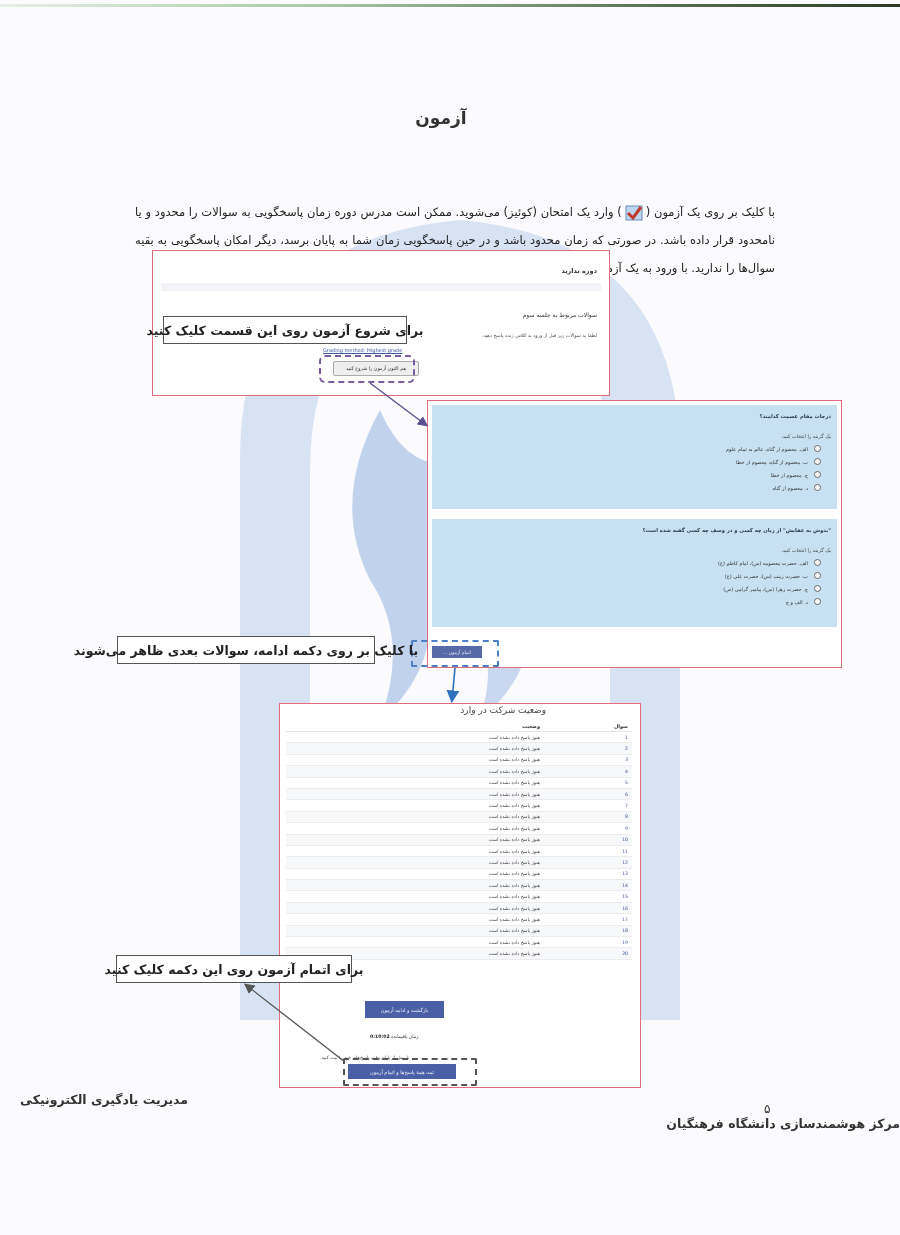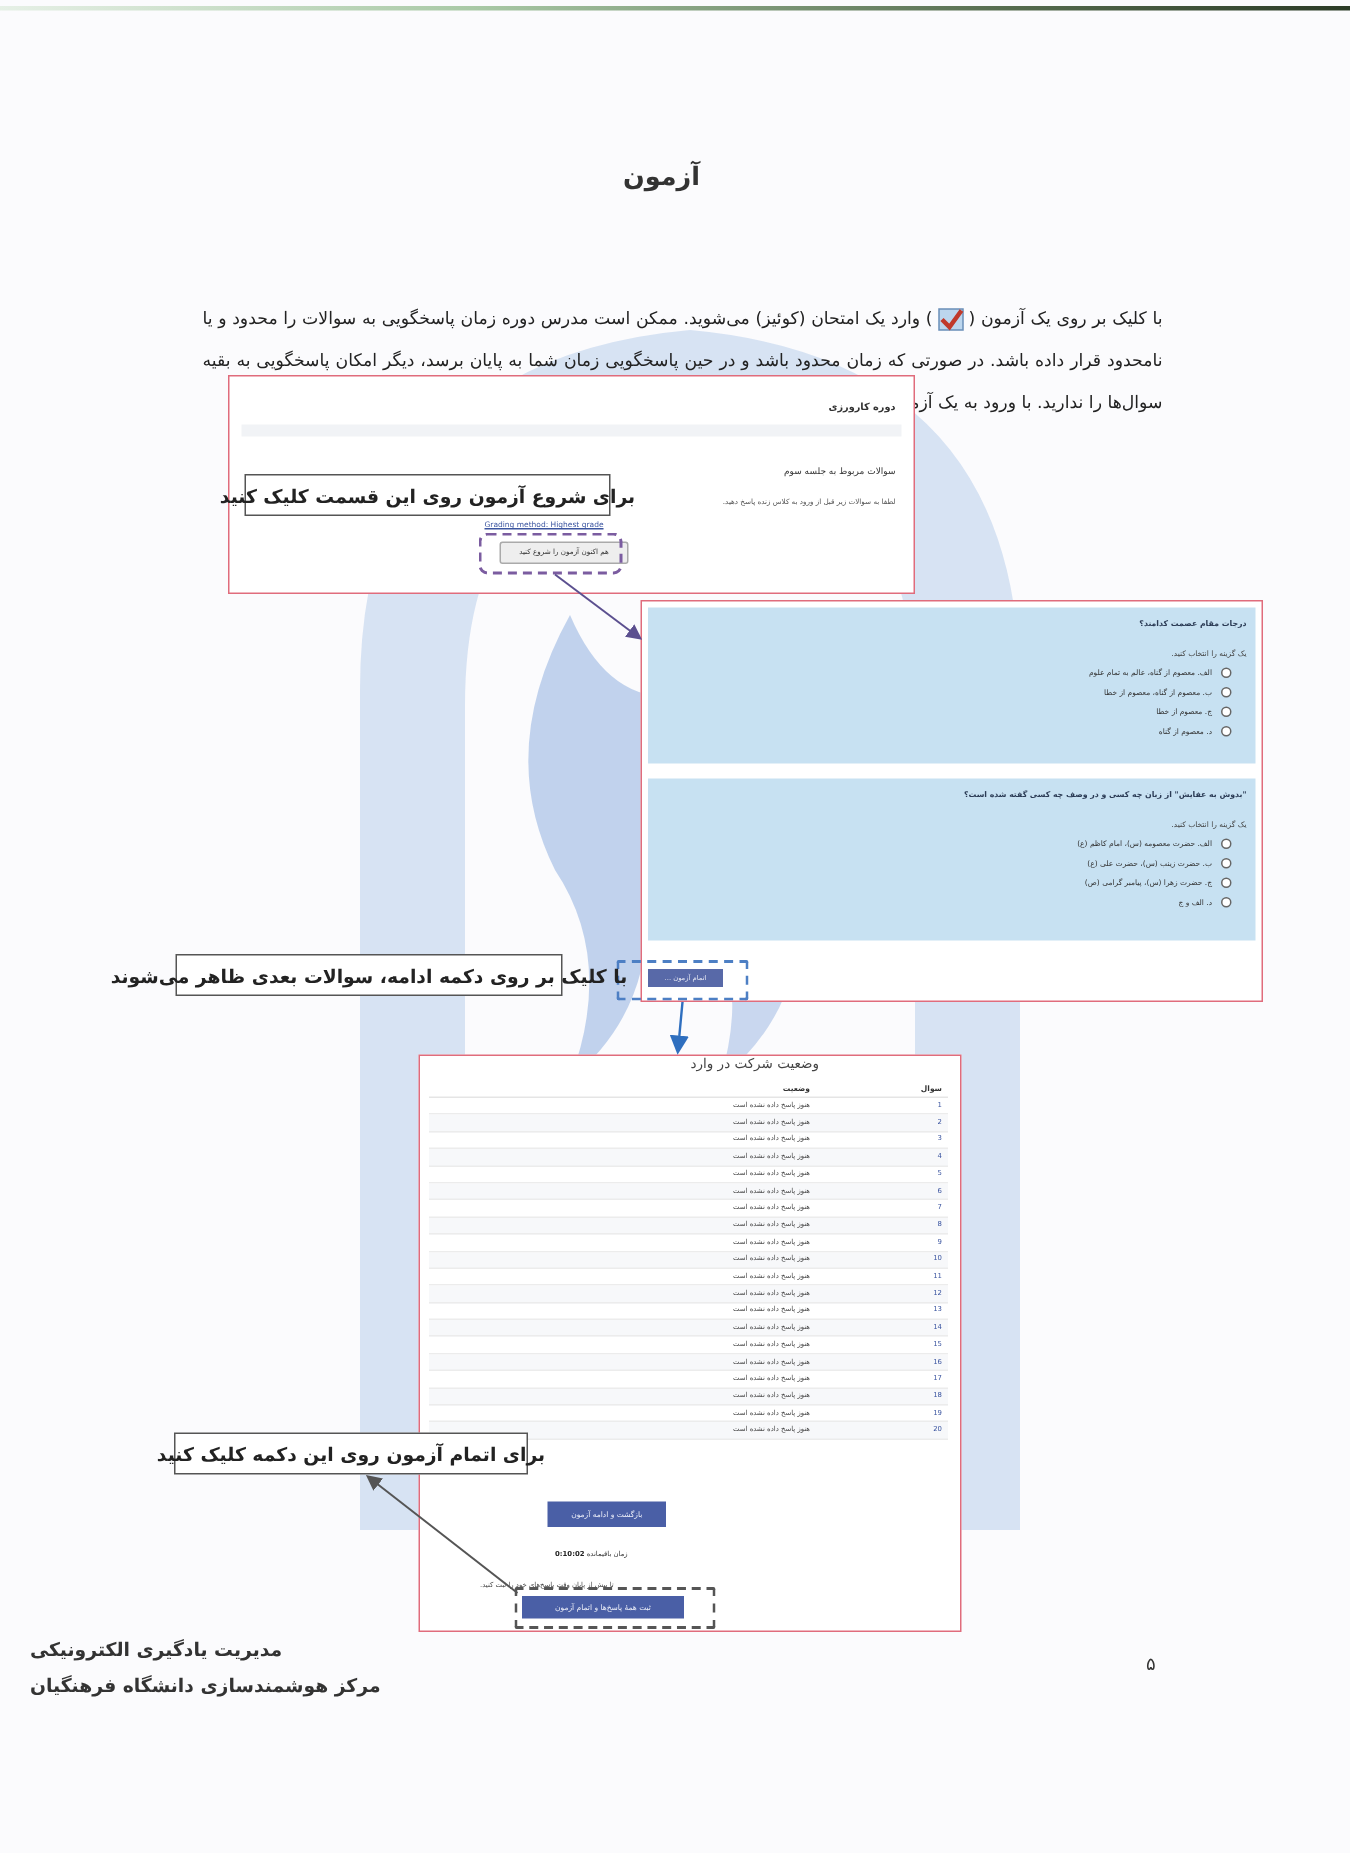--- a/index.html
+++ b/index.html
@@ -40,21 +40,21 @@
   .c-num { width: 92px; padding-right: 4px; }
   .c-stat { flex: 1; }
   .trow .c-num { color: #3b55a0; }
   .btn-blue { position: absolute; background: #4a5fa6; color: #eef0fa; font-size: 5px; display: flex; align-items: center; justify-content: center; }
   .f3 .back { left: 85px; top: 297px; width: 79px; height: 17px; }
   .f3 .remain { position: absolute; left: 90px; top: 330px; font-size: 4.6px; color: #333; }
   .f3 .remain b { color: #222; }
   .f3 .note { position: absolute; left: 40px; top: 351px; font-size: 4.6px; color: #444; }
   .f3 .submit { left: 68px; top: 360px; width: 108px; height: 15px; }
   .footer1 { position: absolute; top: 1092px; left: 0; width: 900px; text-align: left; font-weight: bold; font-size: 12.5px; color: #333; direction: rtl; padding-left: 20px; }
-  .footer2 { position: absolute; top: 1116px; left: 0; width: 900px; text-align: left; font-weight: bold; font-size: 12.5px; color: #333; direction: rtl; padding-left: 20px; }
+  .footer2 { position: absolute; top: 1116px; left: 0; width: 900px; text-align: right; font-weight: bold; font-size: 12.5px; color: #333; direction: rtl; padding-left: 20px; }
   .pagenum { position: absolute; top: 1102px; left: 764px; font-size: 12px; color: #333; }
   svg.arrows { position: absolute; left: 0; top: 0; width: 900px; height: 1235px; pointer-events: none; }
 </style>
 </head>
 <body>
 
 <div class="topline"></div>
 
 <svg class="watermark" viewBox="0 0 560 820">
   <path d="M60 820 L60 260 Q60 40 280 20 Q500 40 500 260 L500 820 L430 820 L430 270 Q430 100 280 90 Q130 100 130 270 L130 820 Z" fill="#c3d5ee" opacity="0.65"></path>
@@ -65,21 +65,21 @@
 </svg>
 
 <div class="title">آزمون</div>
 
 <p class="intro"><span>با کلیک بر روی یک آزمون (</span><svg class="chk" viewBox="0 0 20 16">
       <rect x="2" y="1" width="16" height="14" fill="#bcd6ee" stroke="#6a8fb8" stroke-width="1"></rect>
       <path d="M4 8 L9 13 L17 2" stroke="#c0392b" stroke-width="3" fill="none"></path>
     </svg><span>) وارد یک امتحان (کوئیز) می‌شوید. ممکن است مدرس دوره زمان پاسخگویی به سوالات را محدود و یا نامحدود قرار داده باشد. در صورتی که زمان محدود باشد و در حین پاسخگویی زمان شما به پایان برسد، دیگر امکان پاسخگویی به بقیه سوال‌ها را ندارید. با ورود به یک آزمون تصویر زیر ظاهر می‌شود.</span></p>
 
 <div class="frame f1">
-  <div class="course">دوره کارورزی</div>
+  <div class="course">دوره ندارید</div>
   <div class="band"></div>
   <div class="sess">سوالات مربوط به جلسه سوم</div>
   <div class="instr">لطفا به سوالات زیر قبل از ورود به کلاس زنده پاسخ دهید.</div>
   <div class="grading">Grading method: Highest grade</div>
   <div class="startbtn">هم اکنون آزمون را شروع کنید</div>
 </div>
 <div class="dash" style="left:319px; top:355px; width:96px; height:28px;"></div>
 <div class="callout" style="left:163px; top:316px; width:244px; height:28px;">برای شروع آزمون روی این قسمت کلیک کنید</div>
 
 <div class="frame f2">

